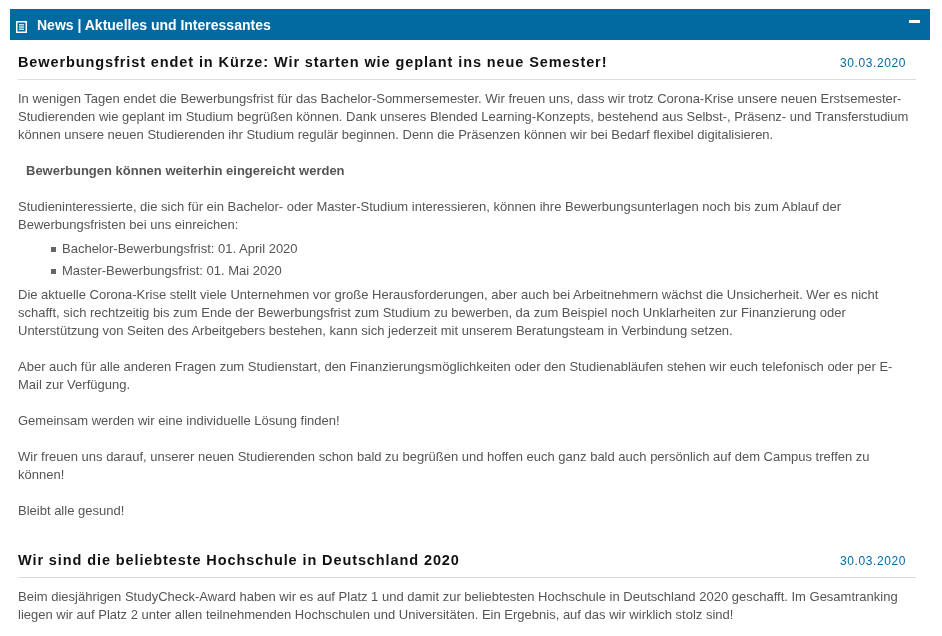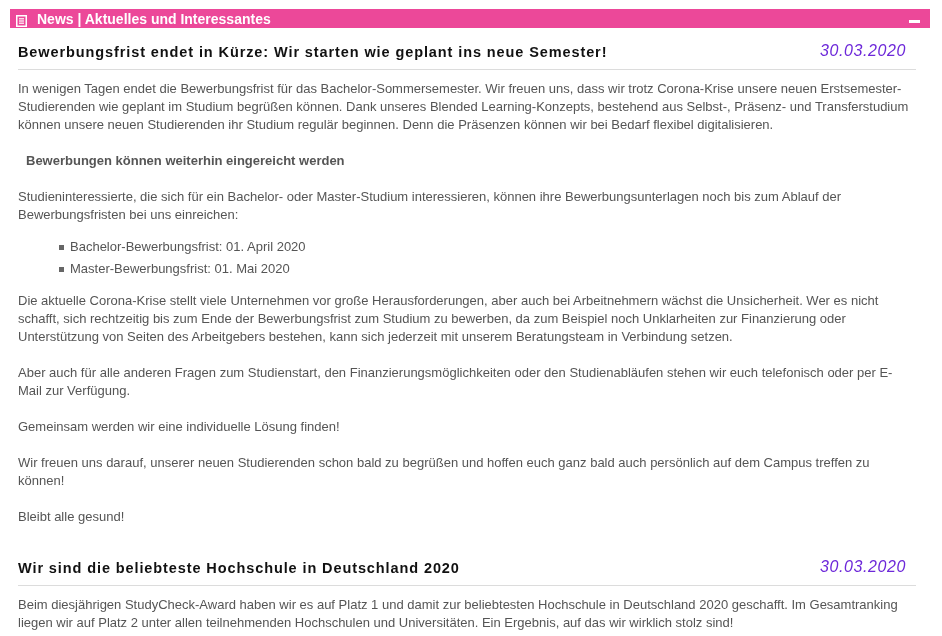--- a/index.html
+++ b/index.html
@@ -14,22 +14,22 @@
     font-family: "Liberation Sans", sans-serif;
     color: #555555;
   }
   .panel {
     position: absolute;
     left: 10px;
     top: 9px;
     width: 920px;
   }
   .panel-header {
-    height: 19px;
-    background: #ec4899;
+    height: 31px;
+    background: #0369a1;
     color: #ffffff;
     display: flex;
     align-items: center;
     position: relative;
   }
   .panel-header .hdr-icon {
     width: 11px;
     height: 12px;
     margin-left: 6px;
     margin-right: 10px;
@@ -68,43 +68,42 @@
     margin-right: 6px;
     gap: 17px;
   }
   .article-title {
     font-weight: bold;
     font-size: 14.5px;
     color: #111111;
     letter-spacing: 0.9px;
   }
   .article-date {
-    font-size: 16px;
-    color: #6d28d9;
+    font-size: 12px;
+    color: #0369a1;
     letter-spacing: 0.6px;
-    font-style: italic;
   }
   .article-body {
     font-size: 13px;
     line-height: 18px;
     color: #555555;
     padding-top: 10px;
   }
   .article-body p {
     margin: 0 12px 18px 0;
   }
   .article-body h4 {
     margin: 0 0 18px 8px;
     font-size: 13px;
     font-weight: bold;
     color: #555555;
   }
   .article-body ul {
     list-style: none;
-    margin: 12px;
+    margin: 4px;
     padding: 0 0 0 28px;
   }
   .article-body ul li {
     position: relative;
     padding-left: 12px;
     line-height: 22px;
   }
   .article-body ul li::before {
     content: "";
     position: absolute;

